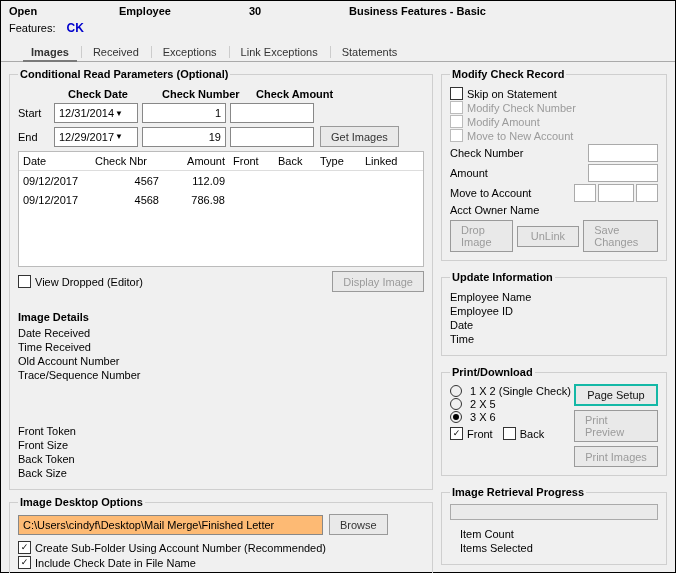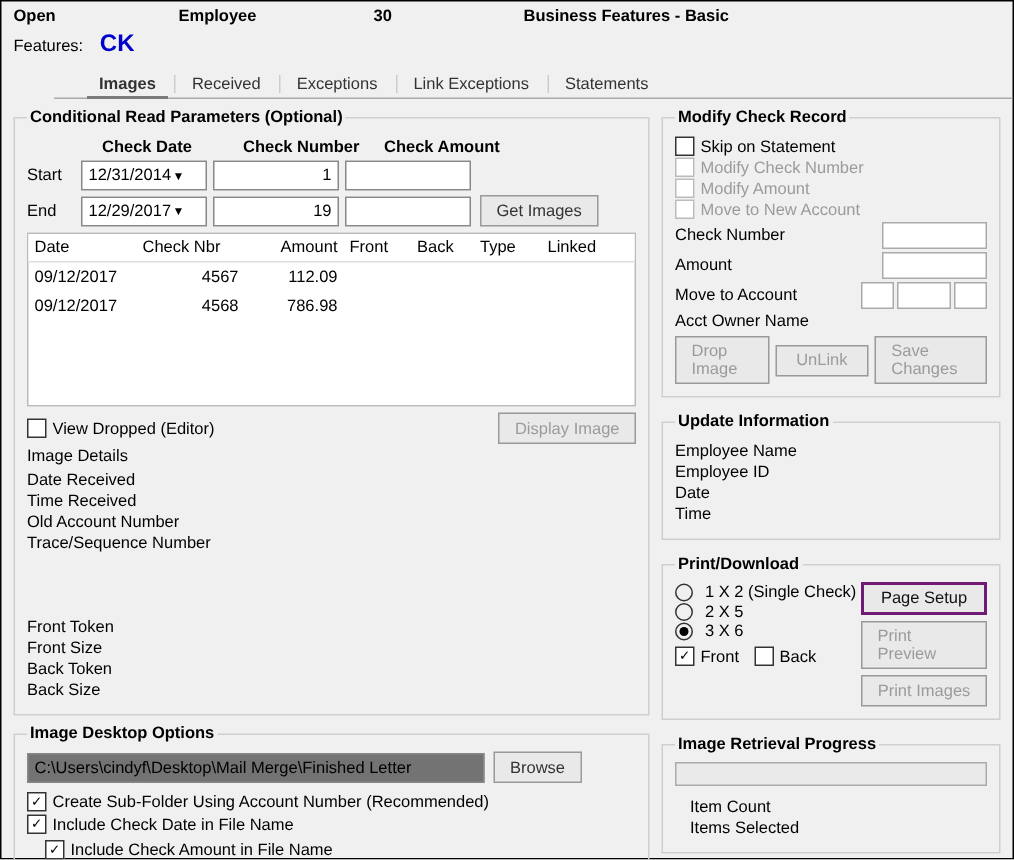--- a/index.html
+++ b/index.html
@@ -1,32 +1,32 @@
 <!DOCTYPE html>
 <html><head>
 <meta charset="utf-8">
 <style>
   * { box-sizing: border-box; }
   body { margin:0; font-family: Arial, sans-serif; font-size:11px; color:#000; background:#fff; }
   .app { width:676px; height:573px; border:1px solid #000; background:#f0f0f0; position:relative; }
   .header { padding:4px 8px 2px 8px; }
   .hdr-row1 { display:flex; font-weight:bold; }
   .hdr-row2 { padding-top:4px; }
-  .feature-link { color:#0000cc; font-weight:bold; margin-left:8px; font-size:16px;}
-  .tabs { display:flex; border-bottom:1px solid #aaa; margin-top:6px; padding-left:18px;margin-left:35px;}
+  .feature-link { color:#0000cc; font-weight:bold; margin-left:8px; font-size:12px;}
+  .tabs { display:flex; border-bottom:1px solid #aaa; margin-top:6px; padding-left:18px;}
   .tab { padding:3px 12px; cursor:pointer; color:#333; position:relative;}
   .tab + .tab::before { content:""; position:absolute; left:0; top:3px; bottom:3px; width:1px; background:#ccc;}
   .tab.active { font-weight:bold; }
   .tab.active::after { content:""; position:absolute; left:4px; right:4px; bottom:-1px; height:2px; background:#7a7a7a;}
   .body { display:flex; padding:6px 8px 8px 8px; gap:8px; height: calc(100% - 62px);}
   .left { flex:0 0 424px; display:flex; flex-direction:column; }
   .right { flex:1; display:flex; flex-direction:column; gap:4px;}
   fieldset { border:1px solid #cfcfcf; margin:0 0 6px 0; padding:6px 8px 8px 8px; }
   legend { font-weight:bold; padding:0 2px; font-size:11px;}
-  .section-title { font-weight:normal; margin-top:2px;}
+  .section-title { font-weight:bold; margin-top:19px;}
   .param-hdr { display:flex; font-weight:bold; padding-left:50px; gap:8px; margin-top:2px;}
   .param-hdr .c1{width:86px;} .param-hdr .c2{width:86px;} .param-hdr .c3{width:86px;}
   .param-row { display:flex; align-items:center; margin-top:3px; gap:4px;}
   .param-row .lbl{ width:32px;}
   .input-date{ width:84px; height:20px; display:flex; align-items:center; justify-content:space-between; border:1px solid #888; background:#fff; padding:0 14px 0 4px;}
   .input-date .chev{font-size:8px;}
   .input-num{ width:84px; height:20px; border:1px solid #888; background:#fff; display:flex; align-items:center; justify-content:flex-end; padding:0 4px;}
   .input-blank{ width:84px; height:20px; border:1px solid #888; background:#fff;}
   .btn{ border:1px solid #9a9a9a; background:#e9e9e9; padding:3px 10px; font-size:11px; cursor:pointer; color:#333; min-height:21px; display:inline-flex; align-items:center; justify-content:center;}
   .btn.dis{ color:#9b9b9b; }
@@ -35,29 +35,29 @@
   .grid-hdr{ background:#fff; border-bottom:1px solid #ddd;}
   .grid-hdr > div, .grid-row > div{ padding:0 4px; overflow:hidden; white-space:nowrap;}
   .gc1{width:72px;} .gc2{width:72px;text-align:right;} .gc3{width:66px;text-align:right;} .gc4{width:45px;} .gc5{width:42px;} .gc6{width:45px;} .gc7{width:50px;}
   .grid-empty{height:19px;}
   .check { display:flex; align-items:center; gap:4px; margin:2px 0;}
   .checkbox{ width:13px; height:13px; border:1px solid #333; background:#fff; display:inline-flex; align-items:center; justify-content:center; font-size:9px; line-height:1;}
   .checkbox.checked::after{content:"✓";}
   .details{ display:flex; gap:40px; margin-top:2px;flex-direction:column;}
   .details .col{flex:1;}
   .kv{margin:2px 0;}
-  .path-input{ height:20px; border:1px solid #888; background:#737373; display:flex; align-items:center; padding:0 4px; width:305px; overflow:hidden; white-space:nowrap;}
+  .path-input{ height:20px; border:1px solid #888; background:#fdba74; display:flex; align-items:center; padding:0 4px; width:305px; overflow:hidden; white-space:nowrap;}
   .row{display:flex; align-items:center;}
   .radio{ width:12px; height:12px; border:1px solid #333; border-radius:50%; display:inline-flex; align-items:center; justify-content:center; margin-right:4px;}
   .radio.sel::after{content:""; width:6px; height:6px; background:#000; border-radius:50%;}
   .right .field-line{display:flex; align-items:center; justify-content:space-between; margin:2px 0;}
   .tiny-input{border:1px solid #aaa; background:#fff; height:18px;}
   .ti1{width:70px;} .ti2{width:70px;} .ti3{width:22px;} .ti4{width:36px;}
   .progress-bar{height:16px; border:1px solid #aaa; background:#eaeaea;}
-  .btn-page{border:2px solid #701a75; background:#e9e9e9; color:#111;}
+  .btn-page{border:2px solid #14b8a6; background:#e9e9e9; color:#111;}
   .dis-text{color:#9b9b9b;}
   .mrow{display:flex; align-items:center; gap:4px; margin:1px 0;}
 </style>
 </head>
 <body>
 <div class="app">
   <div class="header">
     <div class="hdr-row1">
       <div style="width:110px;">Open</div>
       <div style="width:130px;">Employee</div>

